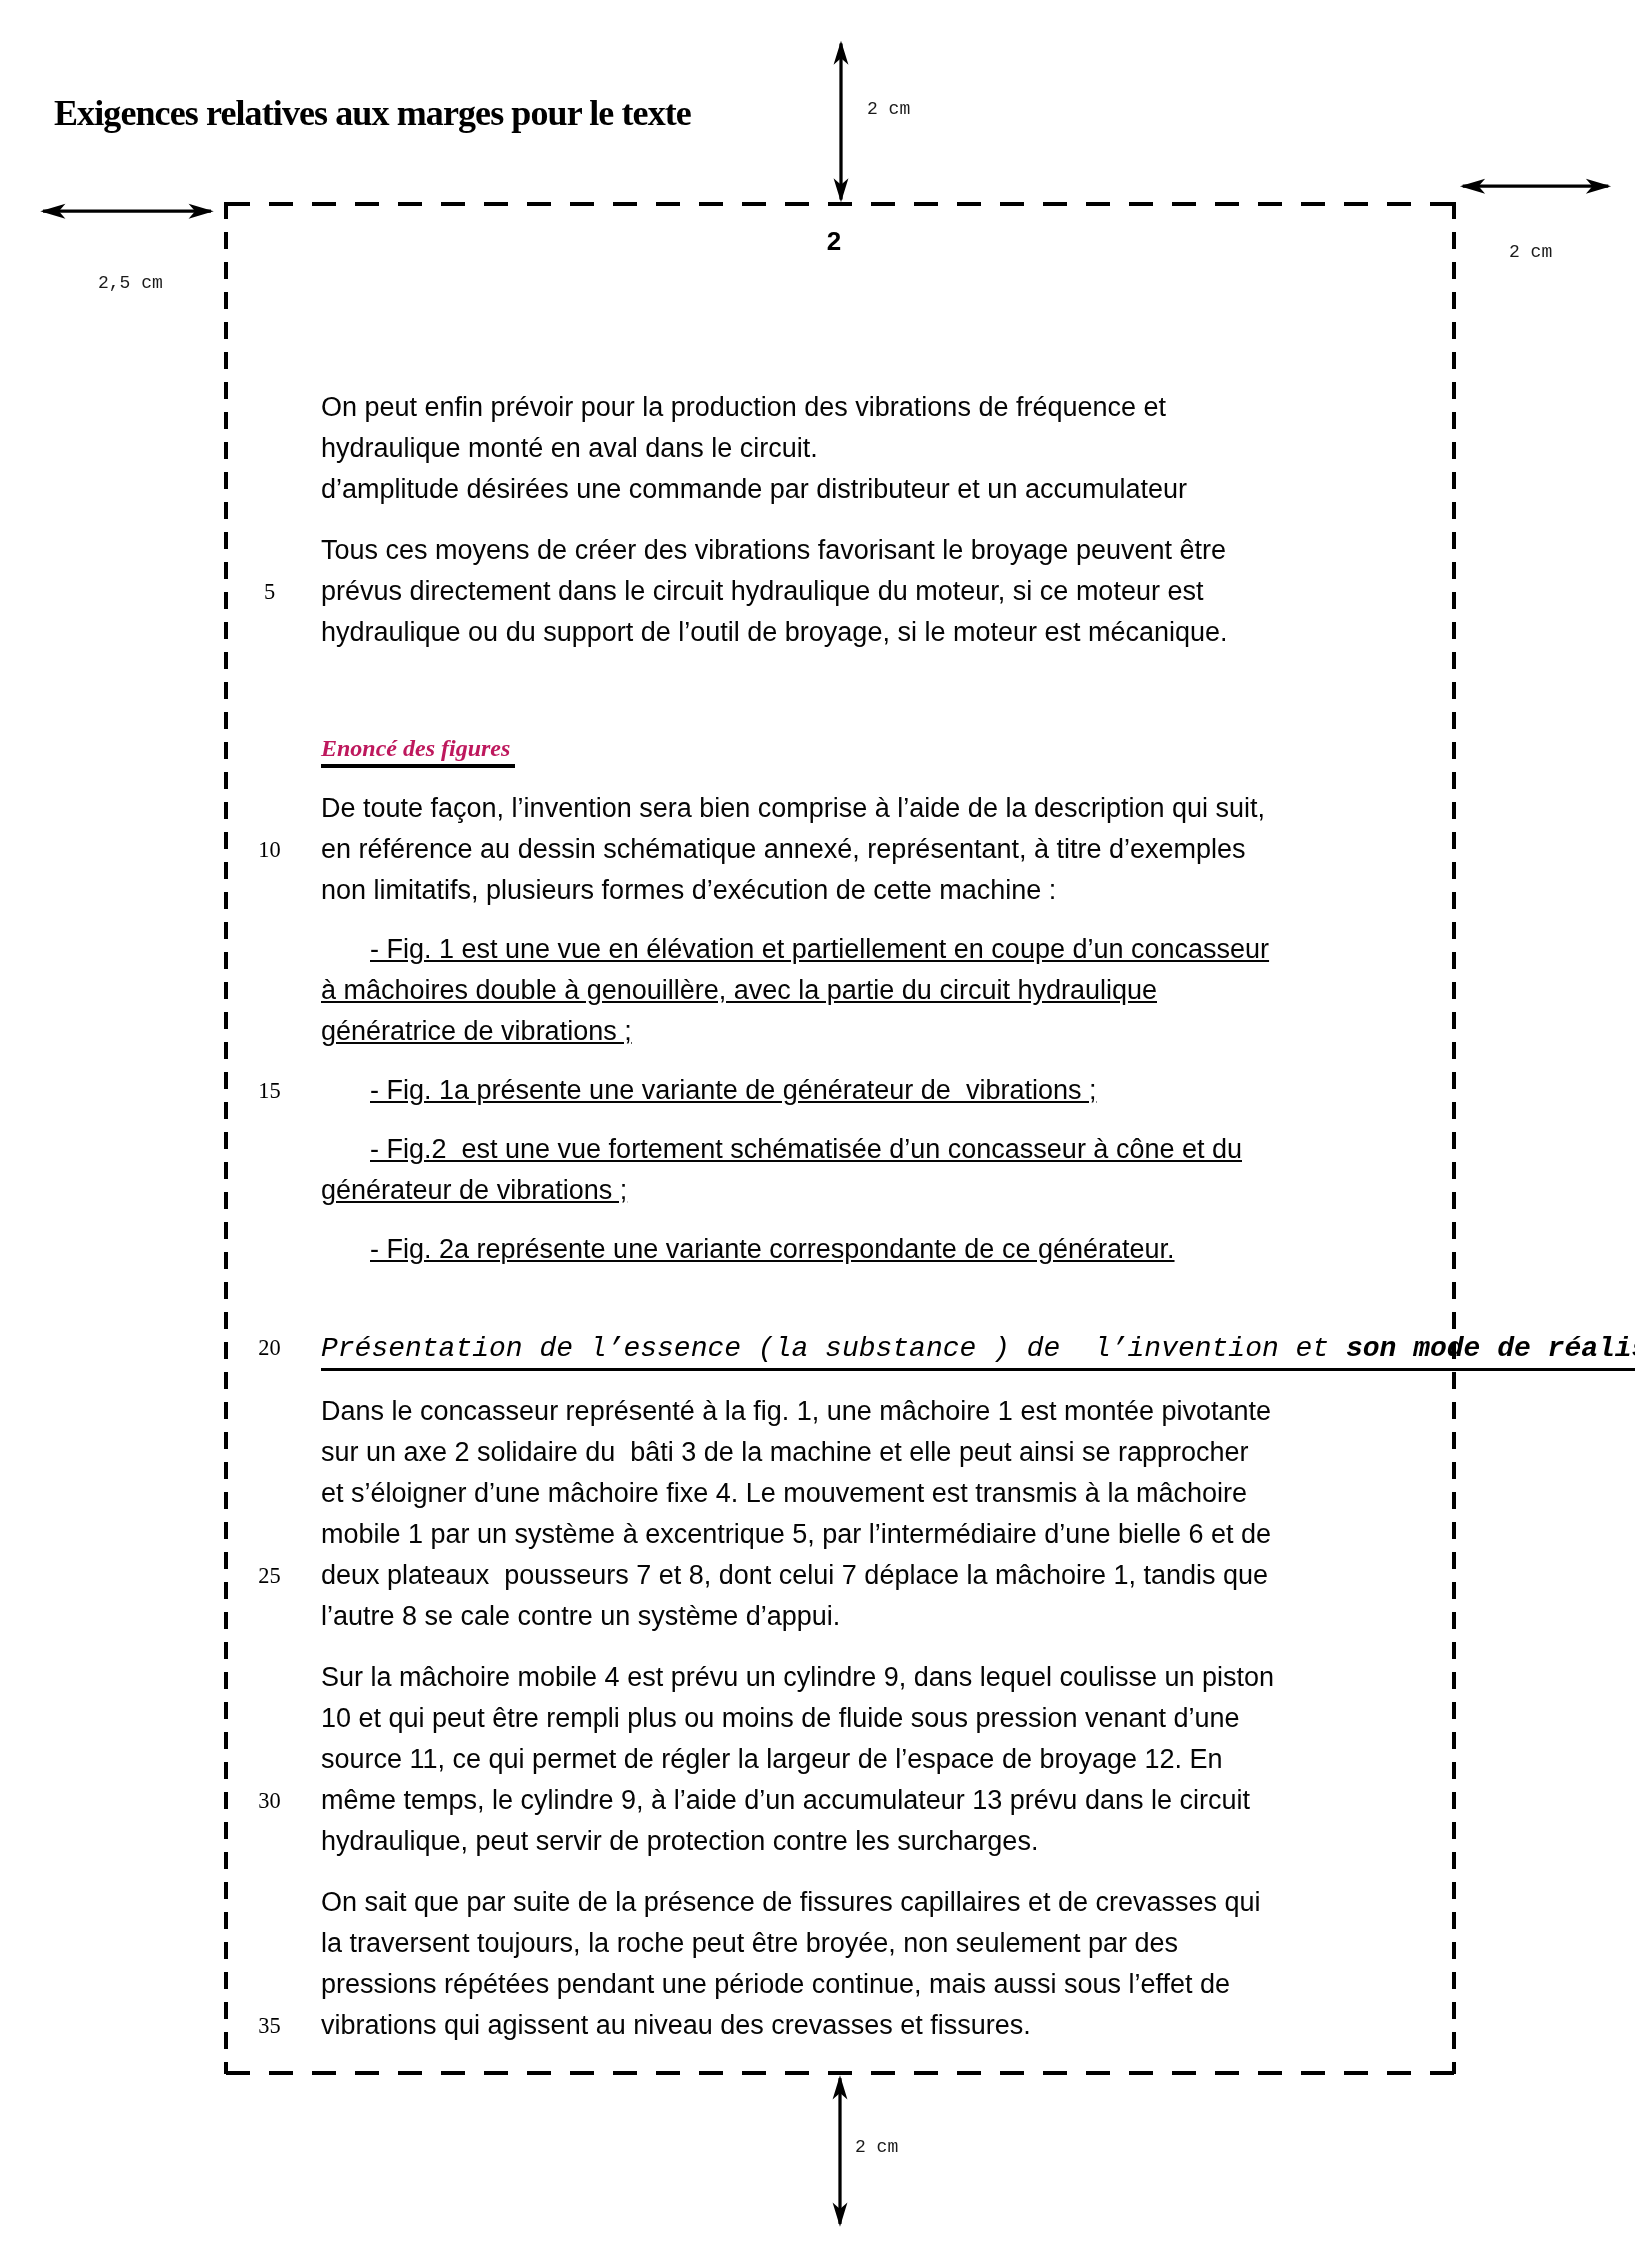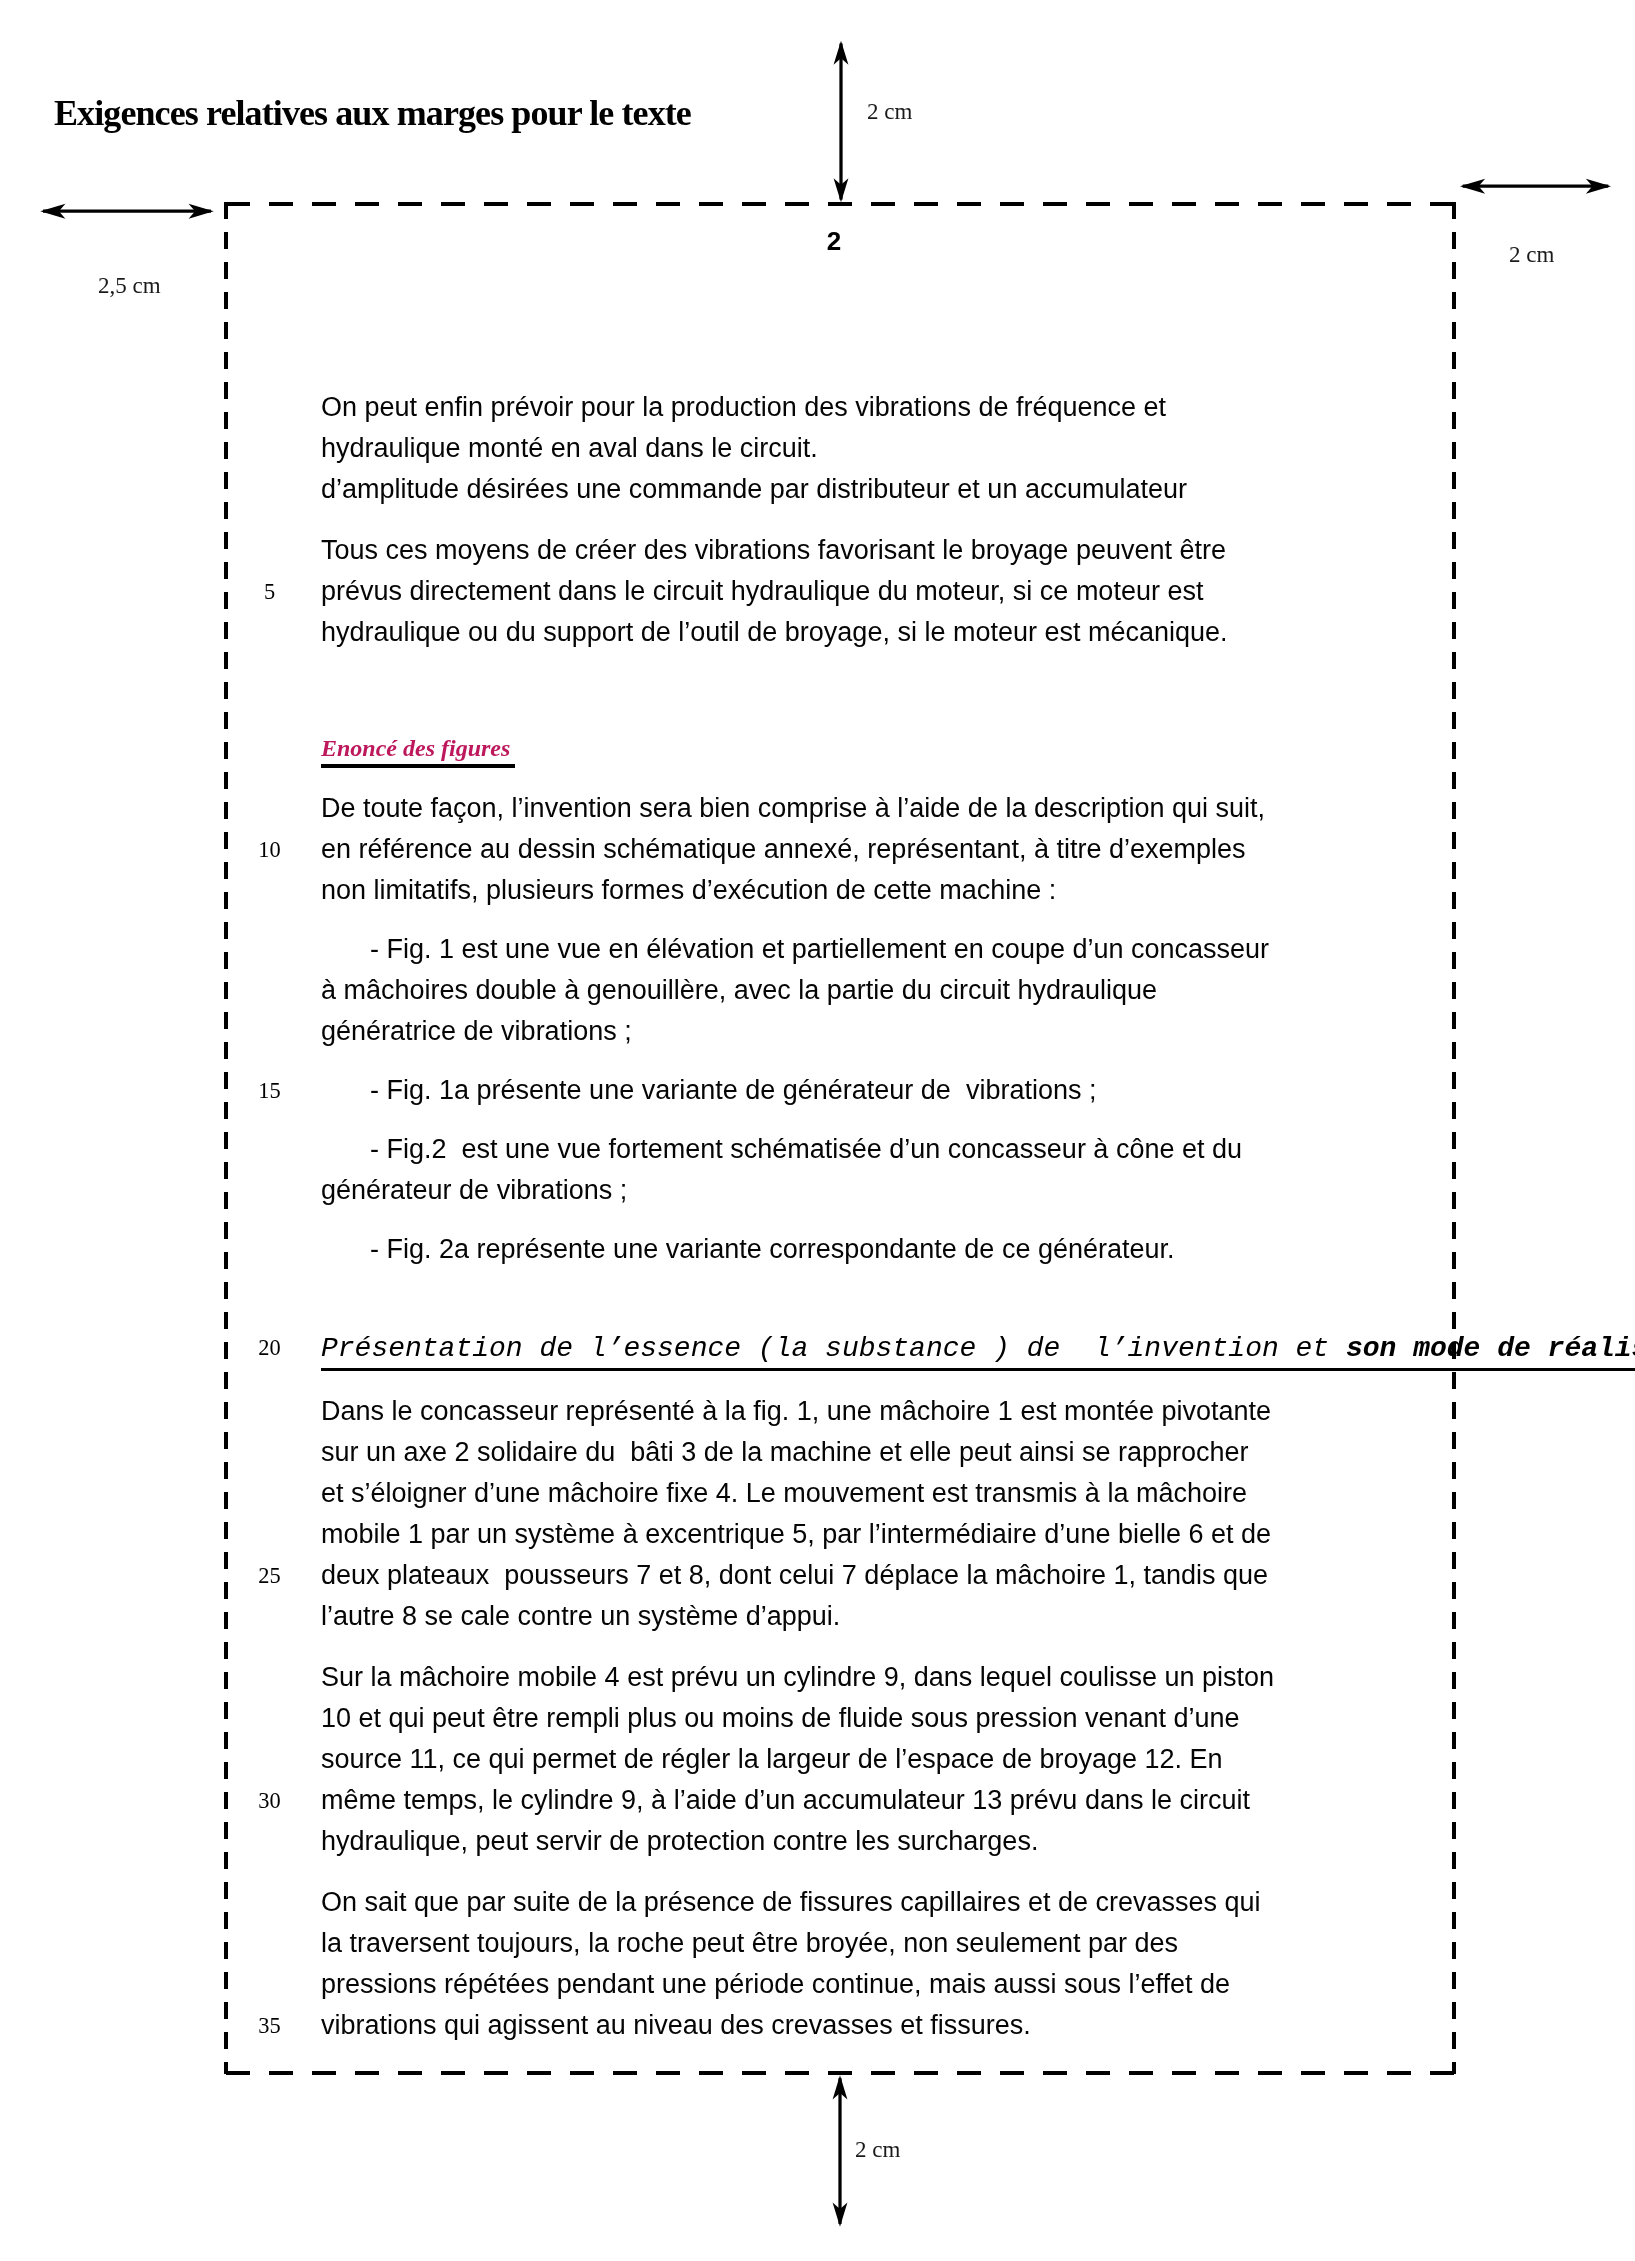--- a/index.html
+++ b/index.html
@@ -10,22 +10,22 @@
   }
   
   .doc-title{
     position:absolute;left:54px;top:92px;
     font-family:"Liberation Serif","DejaVu Serif",serif;
     font-weight:bold;font-size:36px;letter-spacing:-0.9px;color:#000;
     white-space:pre;
   }
   
   .mlabel{
-    position:absolute;font-size:23px;color:#1a1a1a;white-space:pre;
-    font-family:Liberation Serif, serif;
+    position:absolute;font-size:18px;color:#1a1a1a;white-space:pre;
+    font-family:Liberation Mono, monospace;
   }
   #label-top{left:867px;top:99px;}
   #label-left{left:98px;top:273px;}
   #label-right{left:1509px;top:242px;}
   #label-bottom{left:855px;top:2137px;}
   
   .border{position:absolute;background-repeat:repeat;}
   #border-top{
     left:226px;top:202px;width:1229px;height:3.7px;
     background:repeating-linear-gradient(to right,#000 0 24px,transparent 24px 43px);
@@ -53,21 +53,21 @@
     position:absolute;left:813px;top:226px;width:42px;text-align:center;
     font-size:26px;font-weight:bold;color:#000;
   }
   
   #text-column{
     position:absolute;left:321px;top:380px;width:1089px;
     font-size:27px;line-height:41px;color:#050505;
   }
   .block{position:relative;margin-top:20px;}
   .block:first-child{margin-top:7px;}
-  .block.fig-item{margin-top:18px;}
+  .block.fig-item{margin-top:18px;text-decoration:underline;}
   .block.heading1{margin-top:74px;margin-bottom:18px;}
   .block.heading2{margin-top:57px;margin-bottom:20px;}
   .line{position:relative;white-space:pre;}
   .line.indent{padding-left:49px;}
   .lnum{
     position:absolute;left:-77px;width:51px;text-align:center;
     font-family:"Liberation Serif","DejaVu Serif",serif;font-size:22.4px;color:#000;
   }
   .h1text{
     display:inline-block;line-height:normal;

